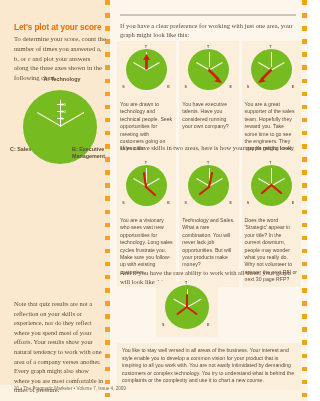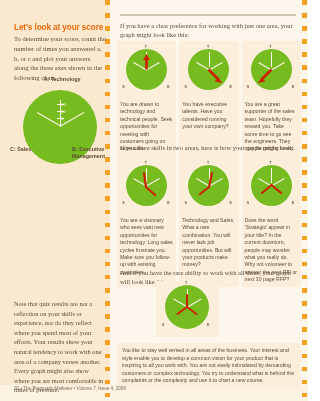--- a/index.html
+++ b/index.html
@@ -182,21 +182,21 @@
       <i></i>
       <i></i>
       <i></i>
       <i></i>
       <i></i>
       <i></i>
       <i></i>
 
   </div>
 
-  <div class="l-title">Let's look at your score</div>
+  <div class="l-title">Let's plot at your score</div>
   <div class="l-intro">To determine your score, count the number of times you answered a, b, or c and plot your answers along the three axes shown in the following chart.</div>
 
   <div class="pie-wrap">
     <div class="pie"></div>
     <div class="spoke s-top"></div>
     <div class="spoke s-br"></div>
     <div class="spoke s-bl"></div>
     <div class="tick tk1"></div>
     <div class="tick tk2"></div>
     <div class="tick tk3"></div>

